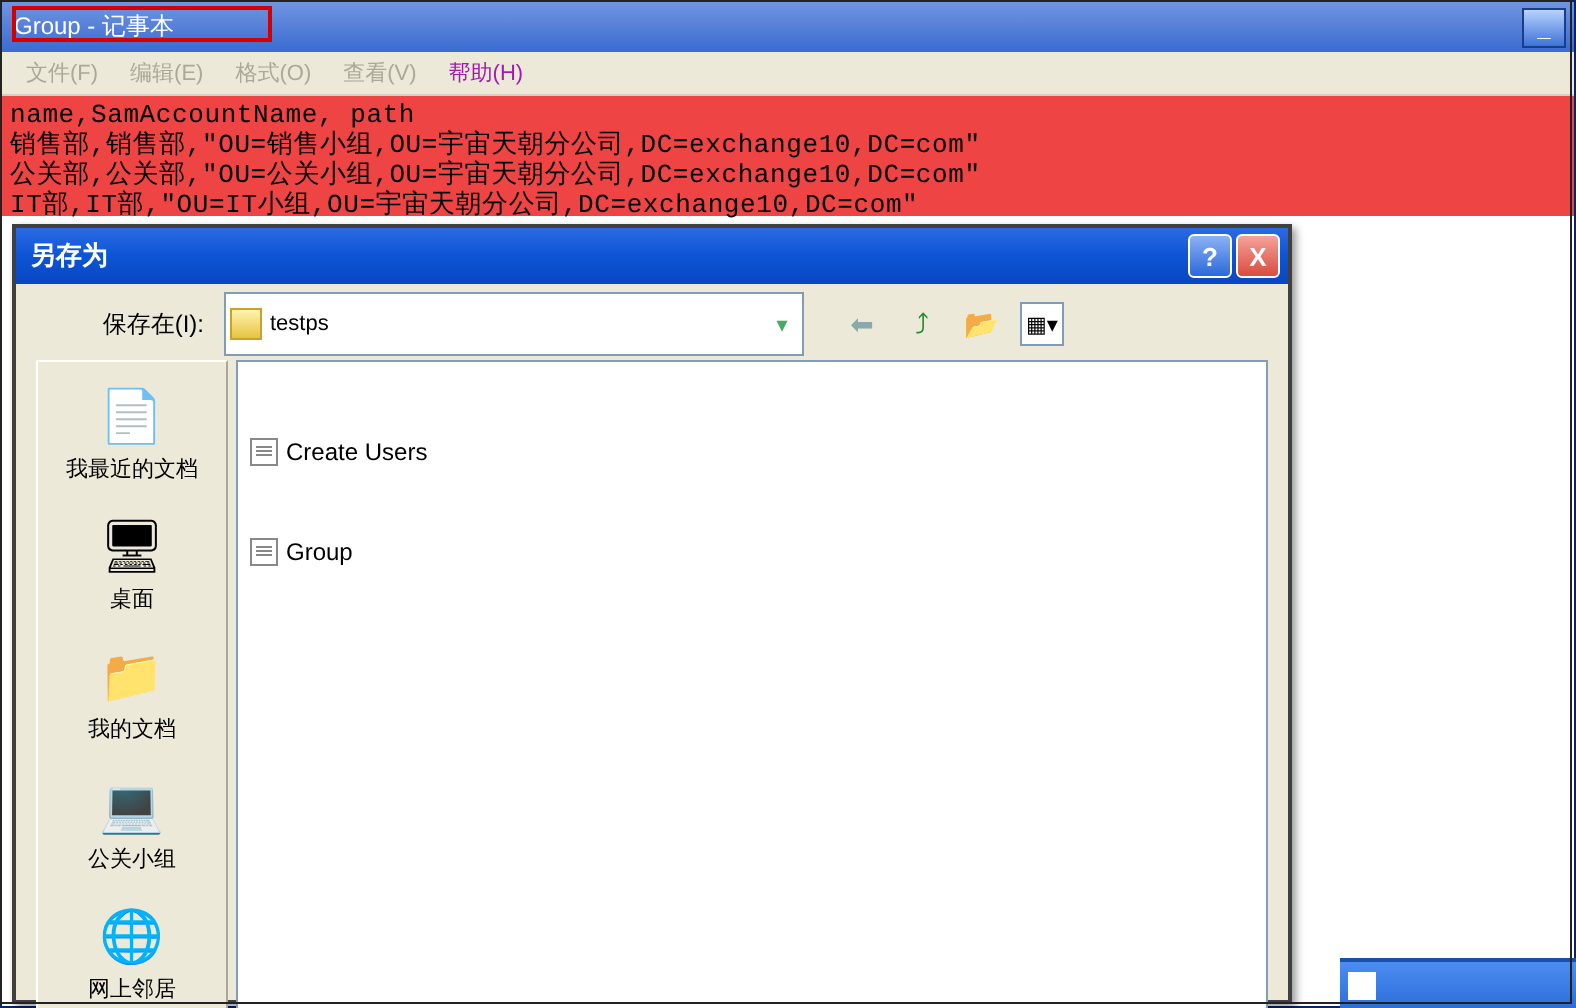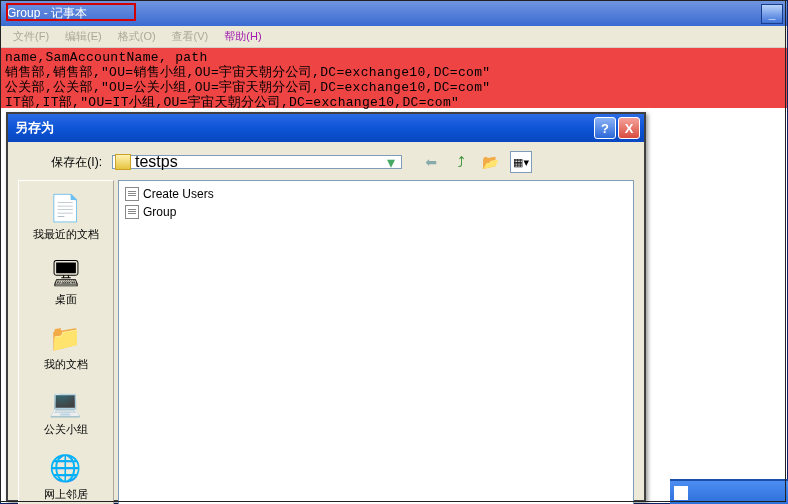--- a/index.html
+++ b/index.html
@@ -21,33 +21,33 @@
 .dlg-titlebar { height: 28px; background: linear-gradient(#2b6ae4, #0d54d6 50%, #0847c0); display: flex; align-items: center; padding: 0 4px; color: #fff; font-size: 13px; font-weight: bold; }
 .dlg-title { flex: 1; padding-left: 3px; }
 .dlg-help, .dlg-close { width: 22px; height: 22px; margin-left: 2px; border: 1px solid #fff; display: flex; align-items: center; justify-content: center; font-size: 13px; font-weight: bold; border-radius: 3px; }
 .dlg-help { background: linear-gradient(#8bb2f6,#2b68d8); }
 .dlg-close { background: linear-gradient(#f5a29a,#d84c3e); }
 
 .dlg-body { padding: 8px 10px 4px 10px; display: grid; grid-template-columns: 100px 1fr; gap: 0; height: calc(100% - 28px); }
 
 .lookrow { grid-column: 1 / 3; display: flex; align-items: center; gap: 6px; margin-bottom: 6px; height: 24px; }
 .lookrow .label { width: 88px; font-size: 12px; text-align: right; padding-right: 4px; }
-.lookrow .folder-combo { flex: 1; max-width: 290px; height: 14px; border: 1px solid #7f9db9; background: #fff; display: flex; align-items: center; padding: 0 2px; font-size: 16px; }
+.lookrow .folder-combo { flex: 1; max-width: 290px; height: 32px; border: 1px solid #7f9db9; background: #fff; display: flex; align-items: center; padding: 0 2px; font-size: 11px; }
 .folder-combo .fico { width: 16px; height: 16px; background: linear-gradient(#fff2b0,#e6c440); border: 1px solid #c9a227; margin-right: 4px; }
 .folder-combo .fname { flex: 1; }
 .folder-combo .drop { width: 16px; text-align: center; color: #4a6; }
 .toolbar-icons { display: flex; gap: 8px; margin-left: 12px; }
 .tb-ico { width: 22px; height: 22px; display: flex; align-items: center; justify-content: center; font-size: 14px; }
 
 .places-bar { grid-column: 1; grid-row: 2; width: 96px; background: #ece9d8; border: 1px solid #fff; border-right-color: #aca899; border-bottom-color: #aca899; display: flex; flex-direction: column; align-items: center; padding: 6px 2px; gap: 4px; }
 .place { width: 84px; display: flex; flex-direction: column; align-items: center; font-size: 11px; text-align: center; padding: 4px 0 6px 0; cursor: default; }
 .place .pico { width: 34px; height: 34px; margin-bottom: 2px; display: flex; align-items: center; justify-content: center; font-size: 26px; }
 
 .filelist { grid-column: 2; grid-row: 2; background: #fff; border: 1px solid #7f9db9; padding: 4px; font-size: 12px; overflow: auto; }
-.fl-item { display: flex; align-items: center; height: 18px; gap: 4px; padding: 0 2px; }
+.fl-item { display: flex; align-items: center; height: 18px; gap: 4px; padding: 0 2px; margin-top: 32px; }
 .fl-ico { width: 14px; height: 14px; border: 1px solid #888; position: relative; background: #fff; }
 .fl-ico::after { content:""; position:absolute; top:3px; left:2px; right:2px; height:1px; background:#888; box-shadow: 0 2px #888, 0 4px #888; }
 
 .outer-frame { position: absolute; top: 0; left: 0; width: 786px; height: 502px; border: 1px solid #222; pointer-events: none; }
 .taskbar-snip { position: absolute; bottom: 0; right: 0; width: 118px; height: 25px; background: linear-gradient(#4b8df1,#2d6fd9); border-top: 2px solid #1b4fa8; display: flex; align-items: center; font-size: 10px; color: #fff; padding-left: 4px; }
 .taskbar-snip .tico { width: 14px; height: 14px; background: #fff; margin-right: 2px; }
 </style>
 </head>
 <body>
 

